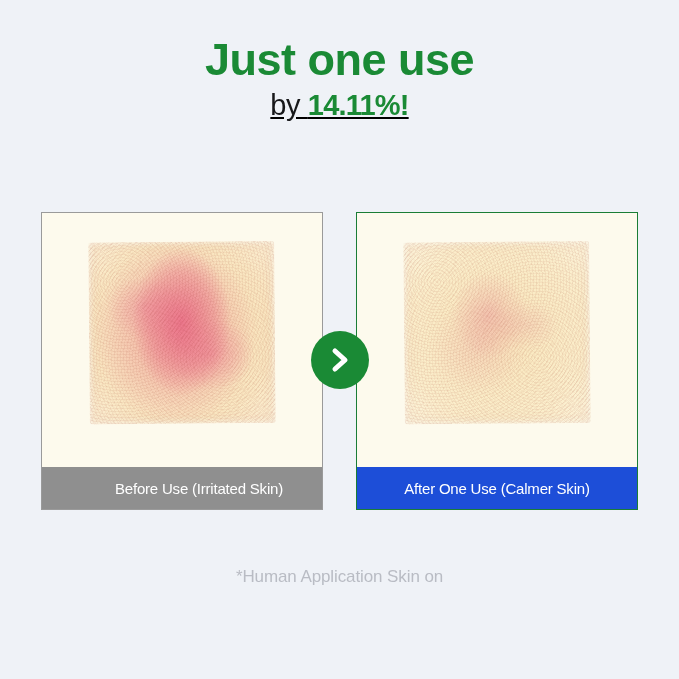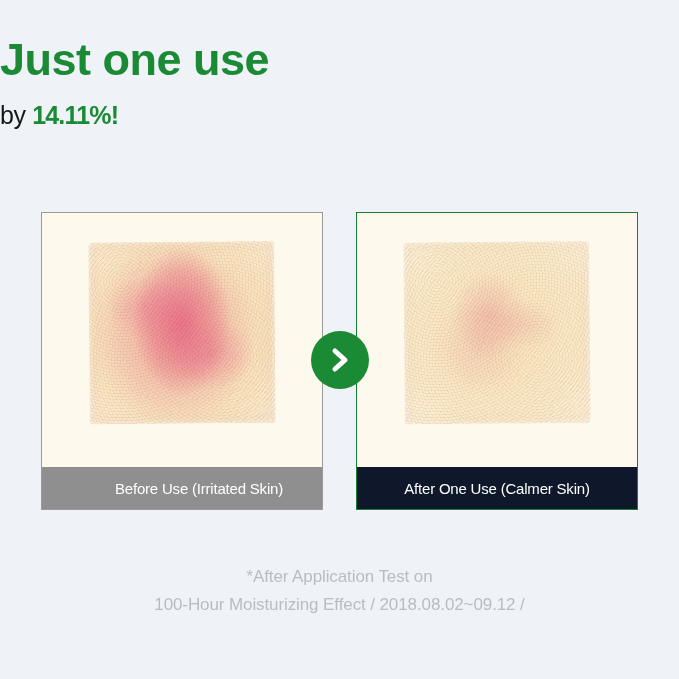--- a/index.html
+++ b/index.html
@@ -14,45 +14,46 @@
     overflow: hidden;
     position: relative;
   }
 
   
   .headline {
     position: absolute;
     left: 0;
     top: 34px;
     width: 679px;
-    text-align: left;
+    text-align: center;
   }
   .headline .line1 {
     display: block;
     font-size: 45px;
     font-weight: bold;
     color: #1a8a35;
     letter-spacing: -0.5px;
     line-height: 1.16;
   }
   .headline .line2 {
     display: block;
     font-size: 43px;
     font-weight: normal;
     color: #17181a;
     letter-spacing: -0.6px;
     line-height: 1.22;
     margin-top: 1px;
   }
   .headline .line3 {
     display: block;
-    font-size: 25px;
+    font-size: 29px;
     line-height: 1.24;
-    margin-top: 14px;
+    margin-top: 2px;
     letter-spacing: -0.4px;
+    text-decoration: underline;
   }
   .headline .line3 .by {
     font-weight: normal;
     color: #17181a;
   }
   .headline .line3 .pct {
     font-weight: bold;
     color: #1a8a35;
     letter-spacing: -0.8px;
   }
@@ -147,21 +148,21 @@
   .panel-caption {
     flex: 0 0 42px;
     display: flex;
     align-items: center;
     justify-content: center;
     font-size: 15px;
     color: #ffffff;
     letter-spacing: -0.2px;
   }
   .caption-before { background: #8f8f8f; padding-left: 34px; }
-  .caption-after  { background: #0f172a; }
+  .caption-after  { background: #1d4ed8; }
 
   
   .arrow-badge {
     position: absolute;
     left: 50%;
     top: 148px;
     transform: translate(-50%, -50%);
     width: 58px;
     height: 58px;
     border-radius: 50%;
@@ -214,15 +215,14 @@
   </div>
 
   <div class="arrow-badge">
     <svg width="22" height="26" viewBox="0 0 22 26" aria-hidden="true">
       <path d="M6 4 L16 13 L6 22" fill="none" stroke="#ffffff" stroke-width="5" stroke-linecap="round" stroke-linejoin="round"></path>
     </svg>
   </div>
 </div>
 
 <div class="footnote">
-  <span>*After Application Test on</span>
-  <span>100-Hour Moisturizing Effect / 2018.08.02~09.12 /</span>
+  <span>*Human Application Skin on</span>
 </div>
 
 </body></html>

